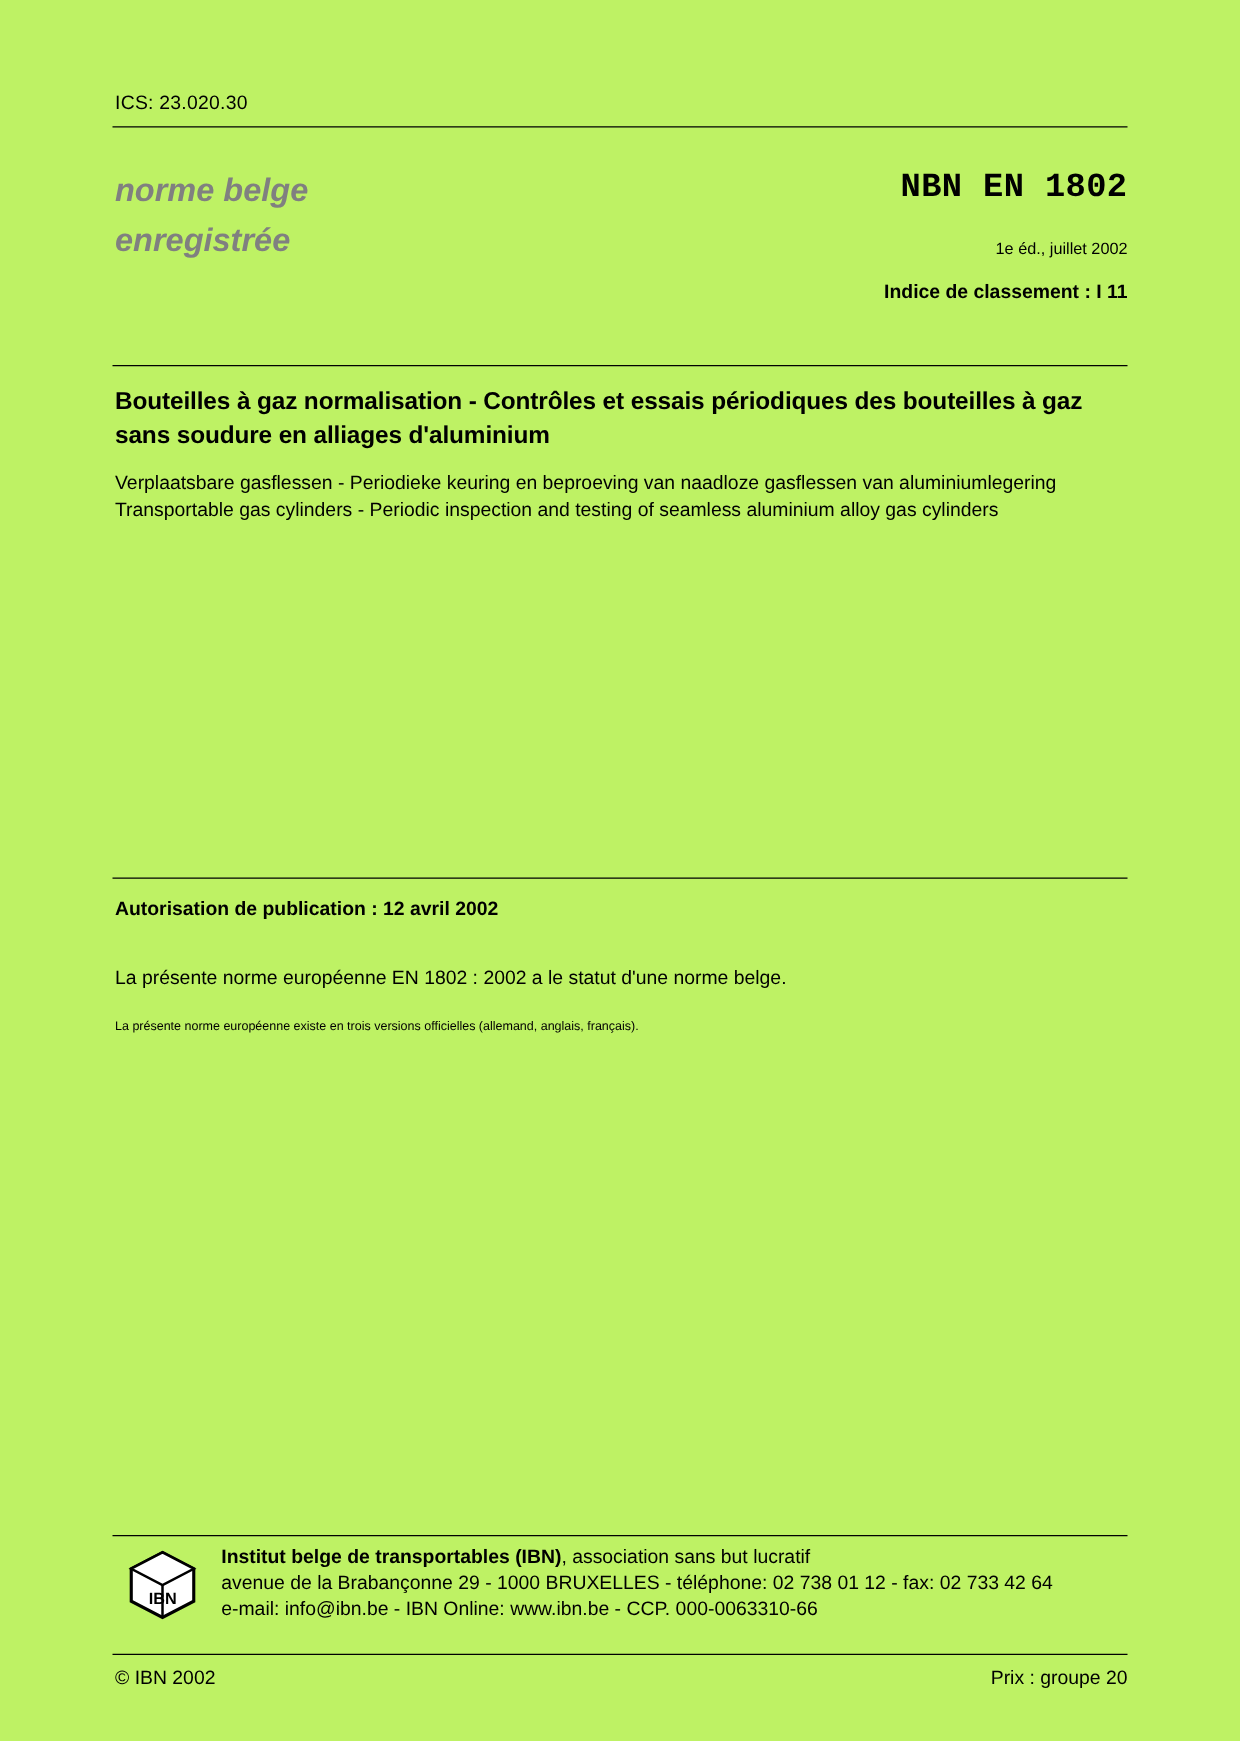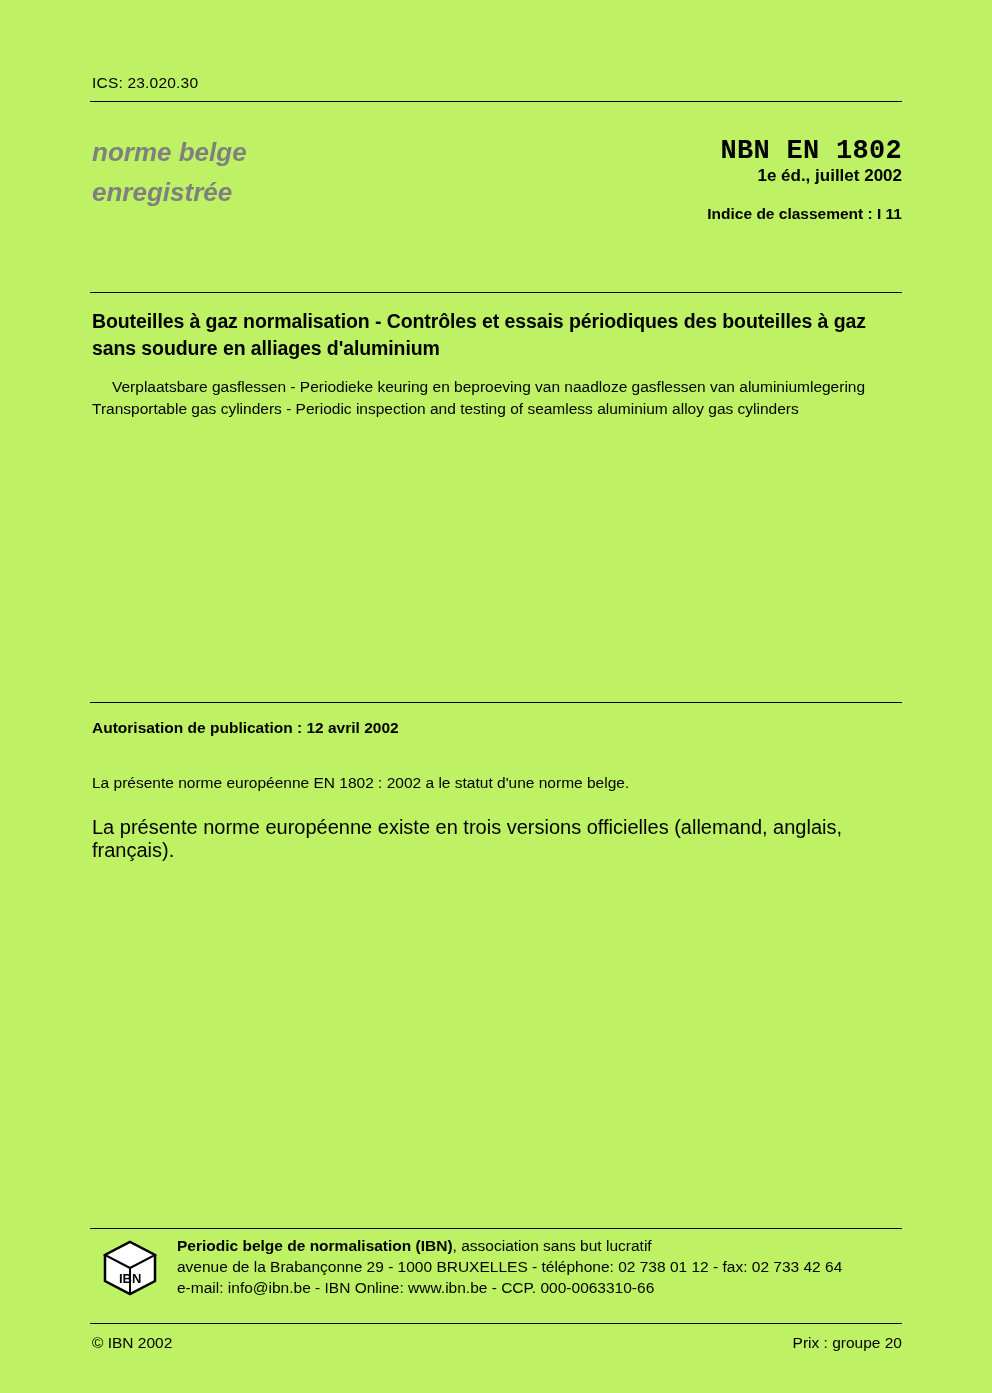--- a/index.html
+++ b/index.html
@@ -67,23 +67,22 @@
     text-align: right;
   }
   .ref-title {
     font-size: 27px;
     font-weight: bold;
     letter-spacing: 0.3px;
     line-height: 30px;
     font-family: Liberation Mono, monospace;
   }
   .ref-edition {
-    margin-top: 0;
-    font-size: 17px;
-    font-weight: bold;
+    margin-top: 25px;
+    font-size: 13px;
   }
   .ref-indice {
     margin-top: 19px;
     font-size: 15.5px;
     font-weight: bold;
   }
 
   .titles {
     position: absolute;
     left: 2px;
@@ -93,21 +92,20 @@
   .title-fr {
     font-size: 19.5px;
     font-weight: bold;
     line-height: 27px;
     letter-spacing: -0.1px;
   }
   .title-nl {
     margin-top: 14px;
     font-size: 15.5px;
     line-height: 22px;
-    margin-left: 20px;
   }
   .title-en {
     font-size: 15.5px;
     line-height: 22px;
   }
 
   .auth {
     position: absolute;
     left: 2px;
     top: 719px;
@@ -117,21 +115,21 @@
   .para1 {
     position: absolute;
     left: 2px;
     top: 774px;
     font-size: 15.5px;
   }
   .para2 {
     position: absolute;
     left: 2px;
     top: 816px;
-    font-size: 20px;
+    font-size: 10px;
   }
 
   .footer-block {
     position: absolute;
     left: 2px;
     top: 1232px;
     width: 812px;
     height: 75px;
   }
   .logo {
@@ -206,21 +204,21 @@
       <div class="logo">
         <svg width="56" height="56" viewBox="0 0 56 56" xmlns="http://www.w3.org/2000/svg">
           <polygon points="28,2 53,15 53,41 28,54 3,41 3,15" fill="#ffffff" stroke="#000000" stroke-width="2.5"></polygon>
           <polygon points="28,2 53,15 28,28 3,15" fill="#ffffff" stroke="#000000" stroke-width="2"></polygon>
           <line x1="28" y1="28" x2="28" y2="54" stroke="#000000" stroke-width="2"></line>
           <text x="17" y="43" font-family="Liberation Sans, sans-serif" font-size="13" font-weight="bold" fill="#000000">IBN</text>
         </svg>
       </div>
       <div class="footer-text">
         <div>
-          <span class="org">Periodic belge de normalisation (IBN)</span><span>,  association sans but lucratif</span>
+          <span class="org">Institut belge de transportables (IBN)</span><span>,  association sans but lucratif</span>
         </div>
         <div>avenue de la Brabançonne 29 - 1000 BRUXELLES - téléphone: 02 738 01 12 - fax: 02 733 42 64</div>
         <div>e-mail: info@ibn.be  - IBN Online: www.ibn.be - CCP. 000-0063310-66</div>
       </div>
     </div>
 
     <div class="rule rule-bottom"></div>
 
     <div class="copyright">© IBN 2002</div>
     <div class="price">Prix : groupe 20</div>

